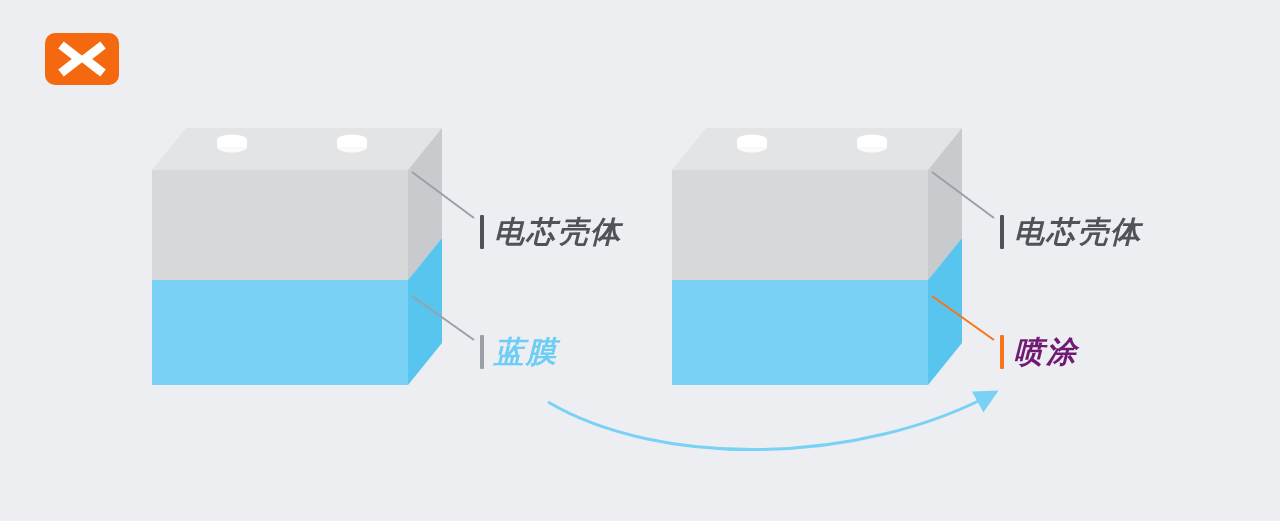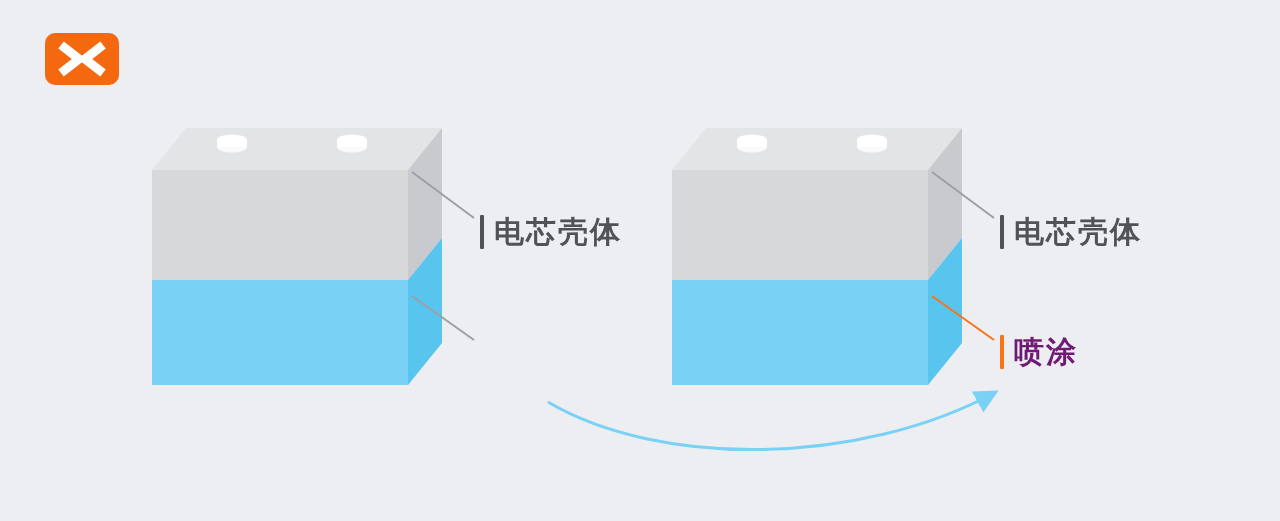--- a/index.html
+++ b/index.html
@@ -21,20 +21,21 @@
   }
   .label {
     position: absolute;
     display: flex;
     align-items: center;
     height: 38px;
     font-size: 30px;
     font-weight: bold;
     letter-spacing: 2px;
     white-space: nowrap;
+    font-style: italic;
   }
   .tick {
     display: inline-block;
     width: 4px;
     height: 34px;
     margin-right: 10px;
     border-radius: 1px;
   }
   .casing-text { color: #4f5358; }
   .casing-tick { background: #4f5358; }
@@ -103,20 +104,24 @@
     <line x1="932" y1="296" x2="994" y2="340" stroke="#f97416" stroke-width="2"></line>
 
     <path d="M548,402 C660,468 860,466 996,392" fill="none" stroke="#79d2f6" stroke-width="3" marker-end="url(#arrowhead)"></path>
   </svg>
 
   <div class="label" style="left:480px; top:213px">
     <span class="tick casing-tick"></span>
     <span class="casing-text">电芯壳体</span>
   </div>
 
+  <div class="label" style="left:480px; top:333px">
+    <span class="tick film-tick"></span>
+    <span class="film-text">蓝膜</span>
+  </div>
 
   <div class="label" style="left:1000px; top:213px">
     <span class="tick casing-tick"></span>
     <span class="casing-text">电芯壳体</span>
   </div>
 
   <div class="label" style="left:1000px; top:333px">
     <span class="tick coating-tick"></span>
     <span class="coating-text">喷涂</span>
   </div>

